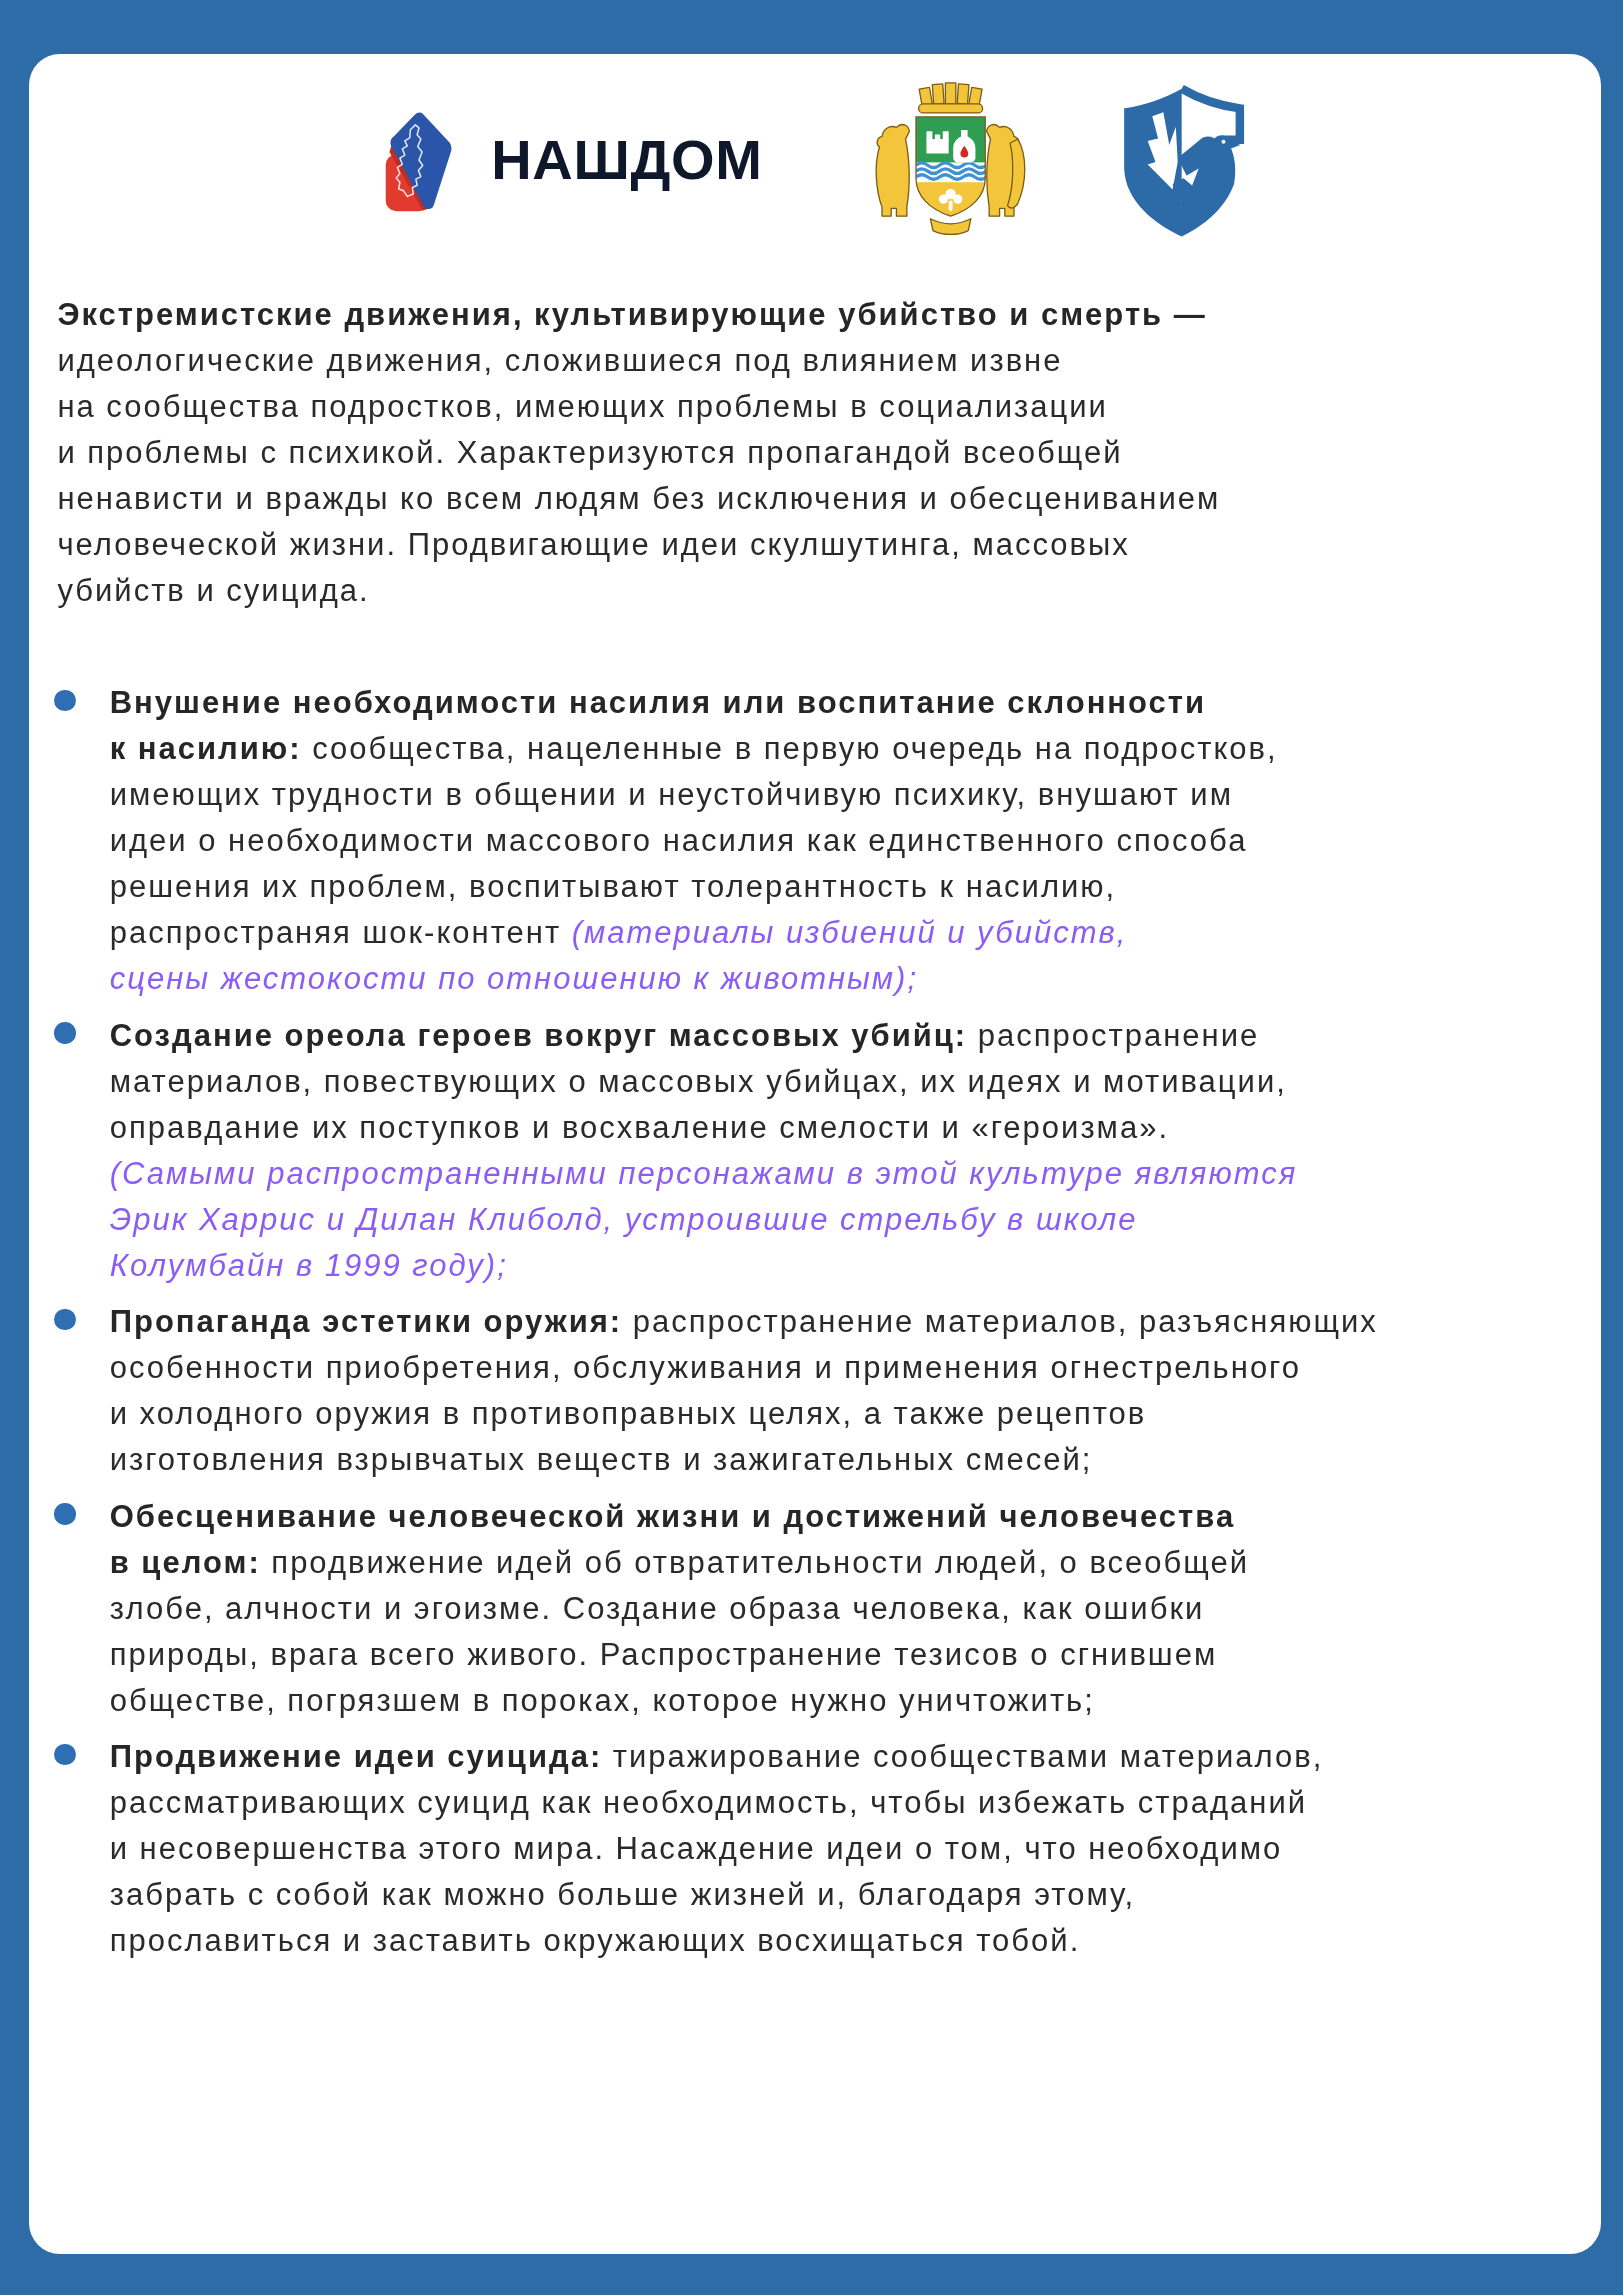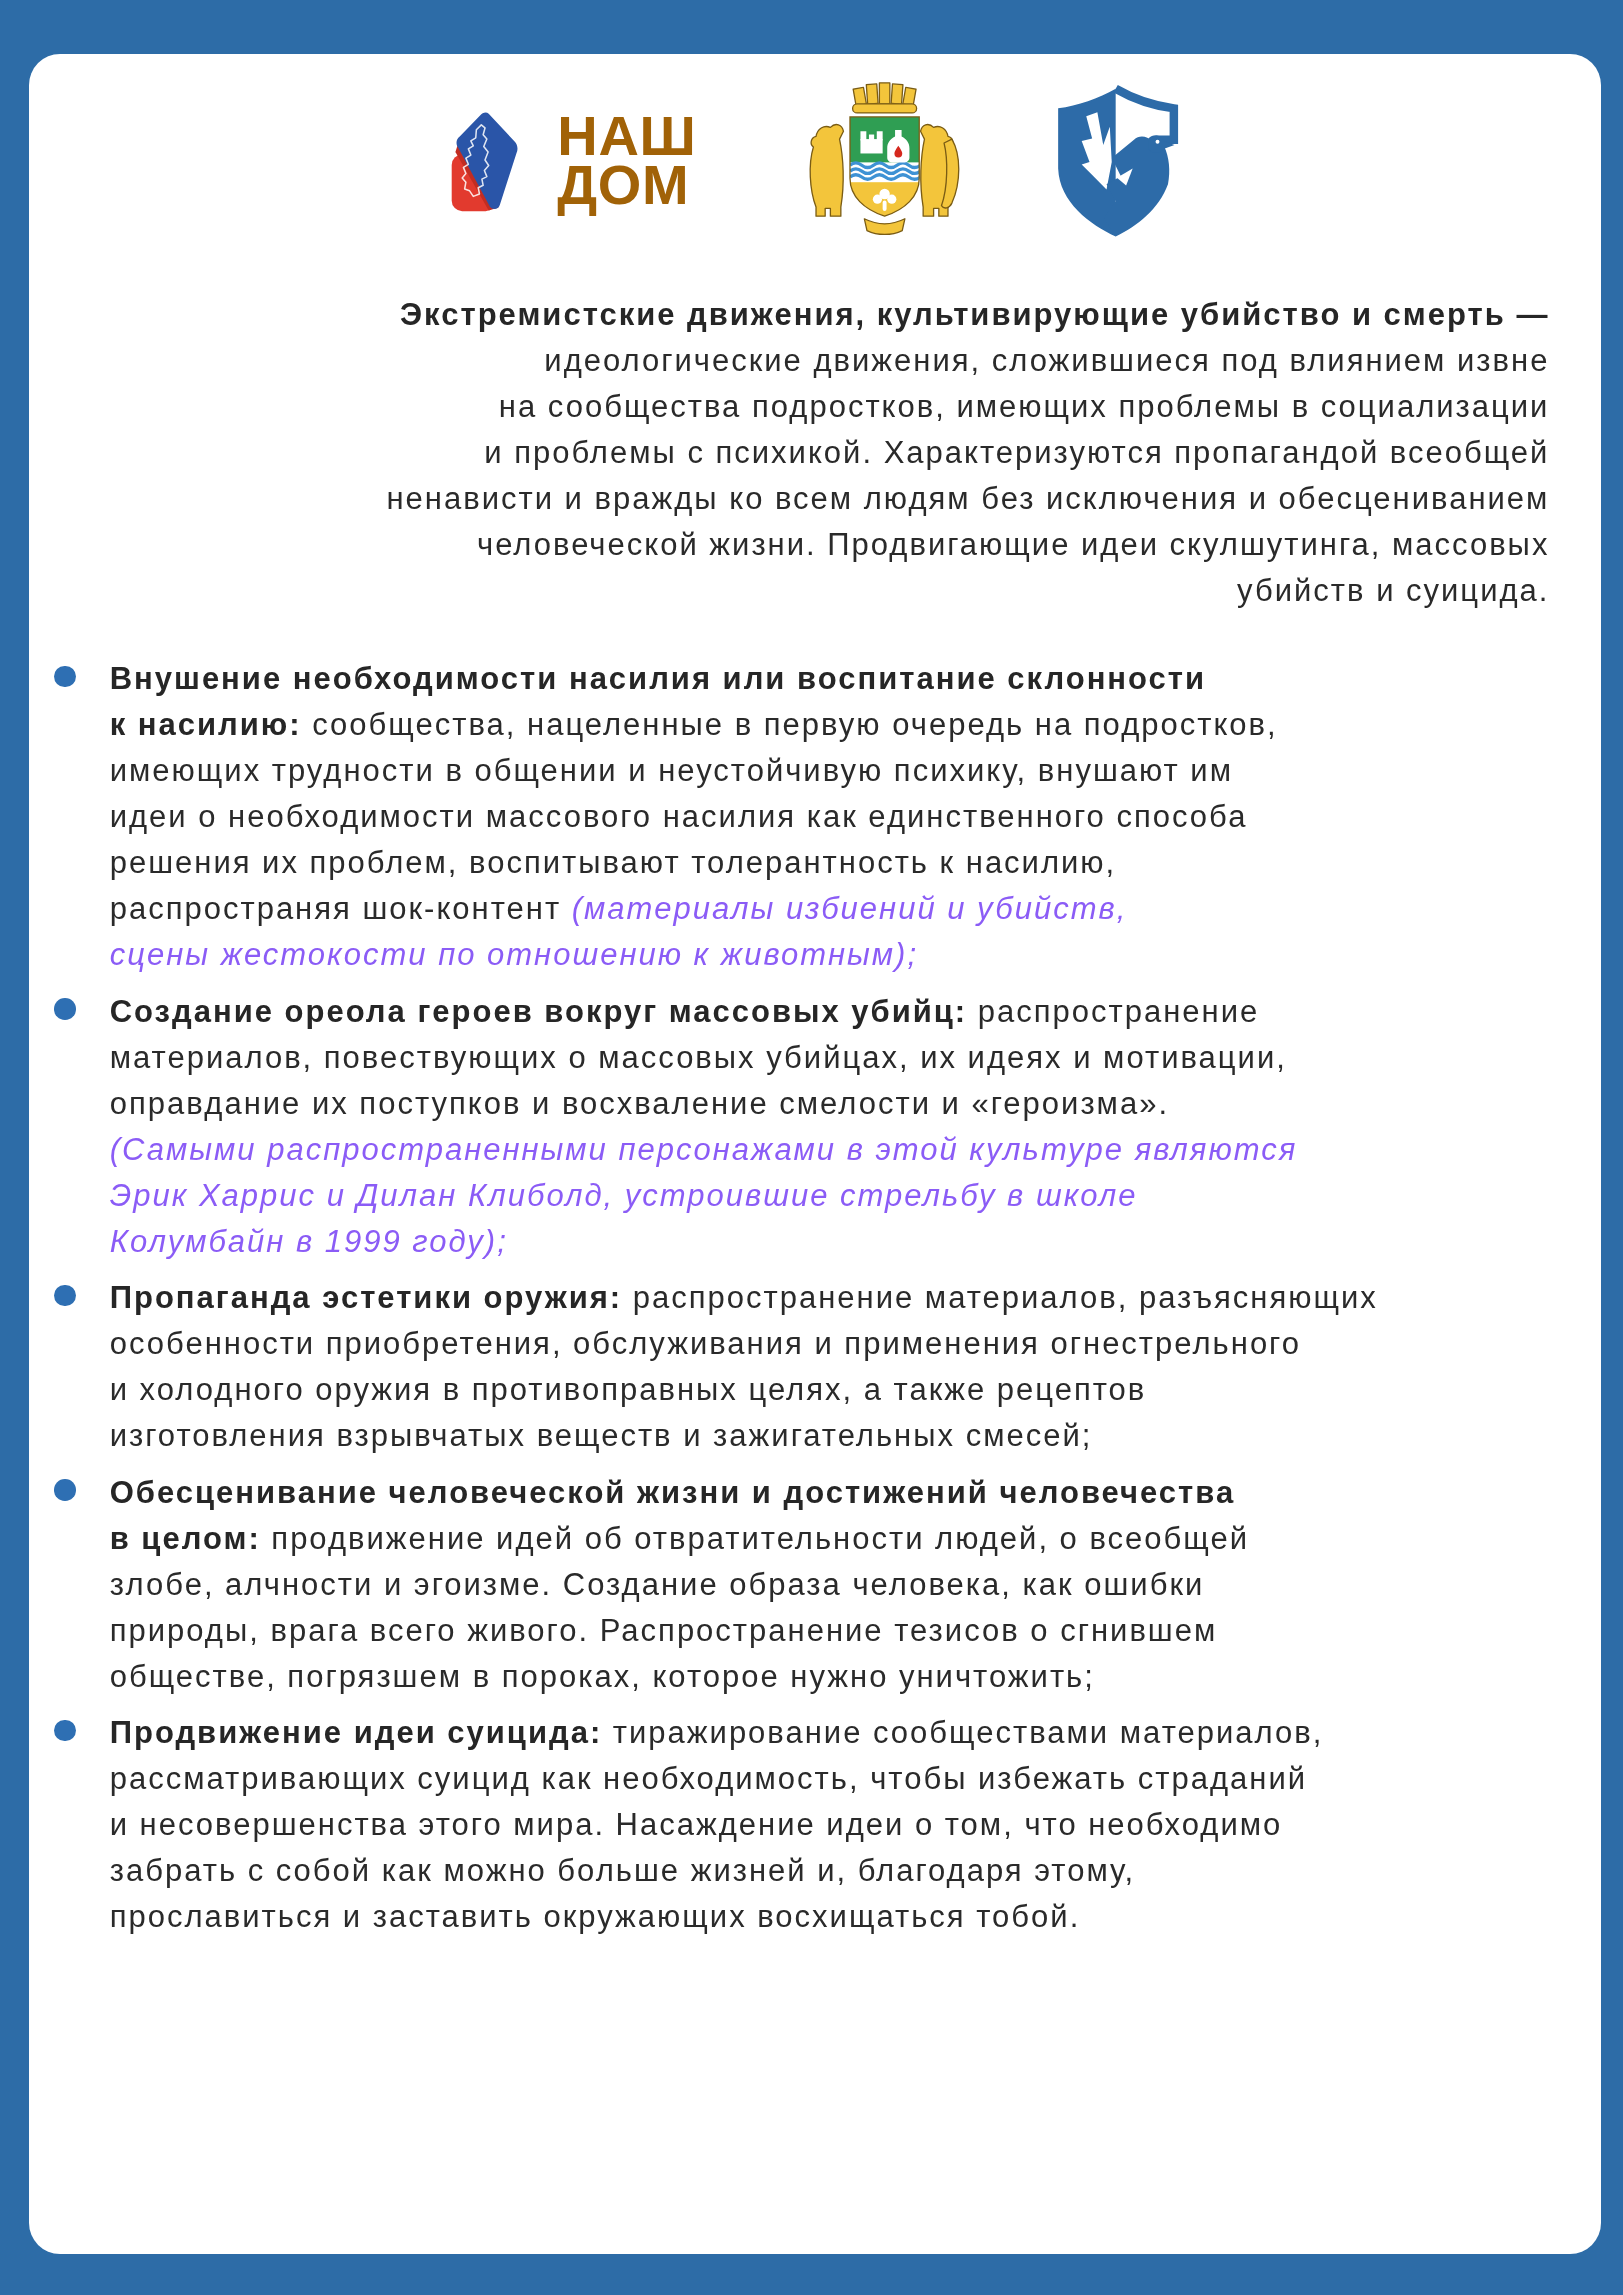--- a/index.html
+++ b/index.html
@@ -22,42 +22,42 @@
   
   .logos{
     display:flex;
     align-items:center;
     justify-content:center;
     height:164px;
   }
   .logo-nashdom{display:flex;align-items:center;margin-right:90px;}
   .nashdom-icon{margin-right:35px;}
   .nashdom-text{
-    display:flex;flex-direction:column;
+    display:flex;flex-direction:row;
     font-weight:700;
     font-size:56px;
     line-height:0.88;
     letter-spacing:0.7px;
-    color:#a16207;
+    color:#0f172a;
   }
   .arms-icon{margin-right:72px;}
   
   .content{
     margin-top:50px;
     padding-left:28px;
     padding-right:52px;
   }
   .para{
     margin:0;
     font-size:31px;
     line-height:46px;
     letter-spacing:2px;
     color:#2a2a2a;
   }
-  .intro{margin-bottom:42px;text-align:right;}
+  .intro{margin-bottom:66px;}
   .seg-b{font-weight:700;color:#262626;}
   .seg-r{font-weight:400;}
   .seg-i{font-style:italic;color:#8b5cf6;}
   .bullet{
     display:flex;
     align-items:flex-start;
     margin-left:-3.3px;
     margin-bottom:10.5px;
   }
   .dot{

